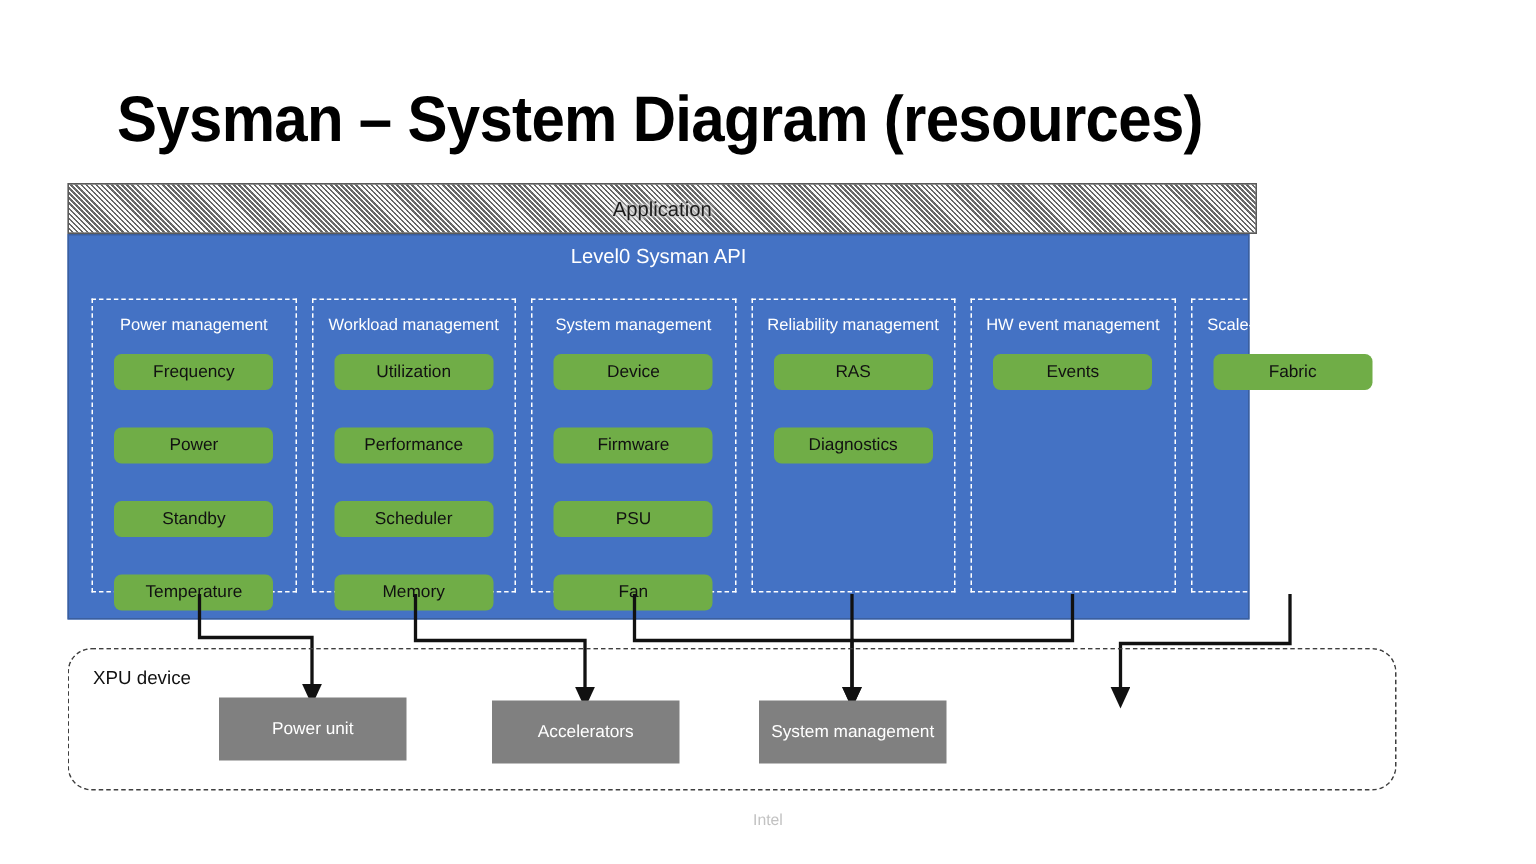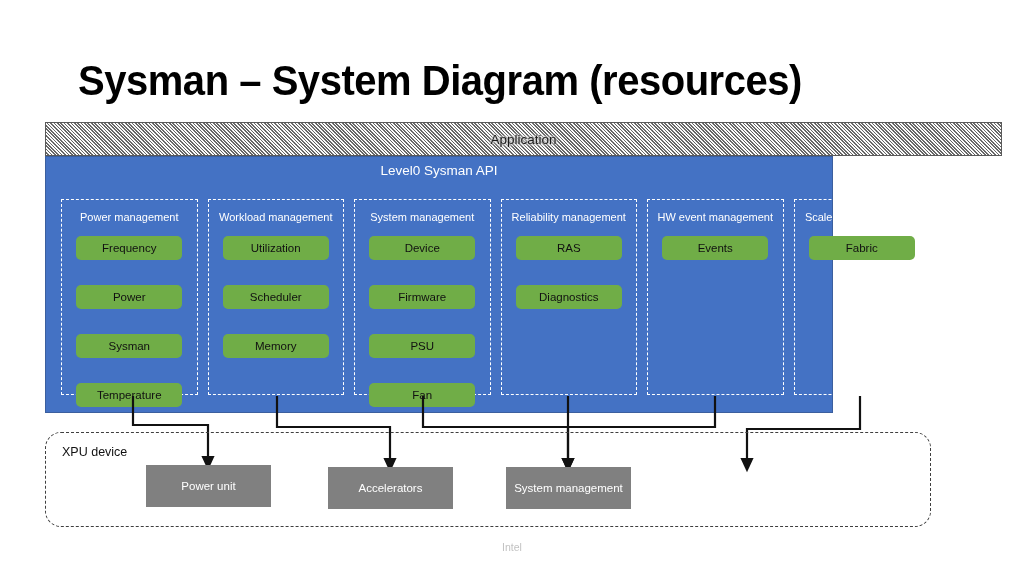--- a/index.html
+++ b/index.html
@@ -30,21 +30,21 @@
     font-family: "Liberation Sans Narrow", "Liberation Sans", sans-serif;
     transform: scaleX(0.93);
     transform-origin: left center;
   }
 
   
   #application-bar {
     position: absolute;
     left: 45px;
     top: 122px;
-    width: 957px;
+    width: 793px;
     height: 34px;
     box-sizing: border-box;
     border: 1px solid #5a5a5a;
     background-color: #b8b8b8;
     background-image:
       repeating-linear-gradient(45deg,
         rgba(255,255,255,0.95) 0px, rgba(255,255,255,0.95) 1.2px,
         rgba(90,90,90,0.85) 1.2px, rgba(90,90,90,0.85) 2.4px),
       repeating-linear-gradient(-45deg,
         rgba(255,255,255,0.55) 0px, rgba(255,255,255,0.55) 1.2px,
@@ -195,29 +195,30 @@
 <div id="api-panel">
   <div id="api-title">Level0 Sysman API</div>
 
   <div id="columns">
 
     <div class="domain-col">
       <div class="col-title">Power management</div>
       <div class="chip-stack">
         <div class="chip">Frequency</div>
         <div class="chip">Power</div>
-        <div class="chip">Sysman</div>
+        <div class="chip">Standby</div>
         <div class="chip">Temperature</div>
       </div>
     </div>
 
     <div class="domain-col">
       <div class="col-title">Workload management</div>
       <div class="chip-stack">
         <div class="chip">Utilization</div>
+        <div class="chip">Performance</div>
         <div class="chip">Scheduler</div>
         <div class="chip">Memory</div>
       </div>
     </div>
 
     <div class="domain-col">
       <div class="col-title">System management</div>
       <div class="chip-stack">
         <div class="chip">Device</div>
         <div class="chip">Firmware</div>

